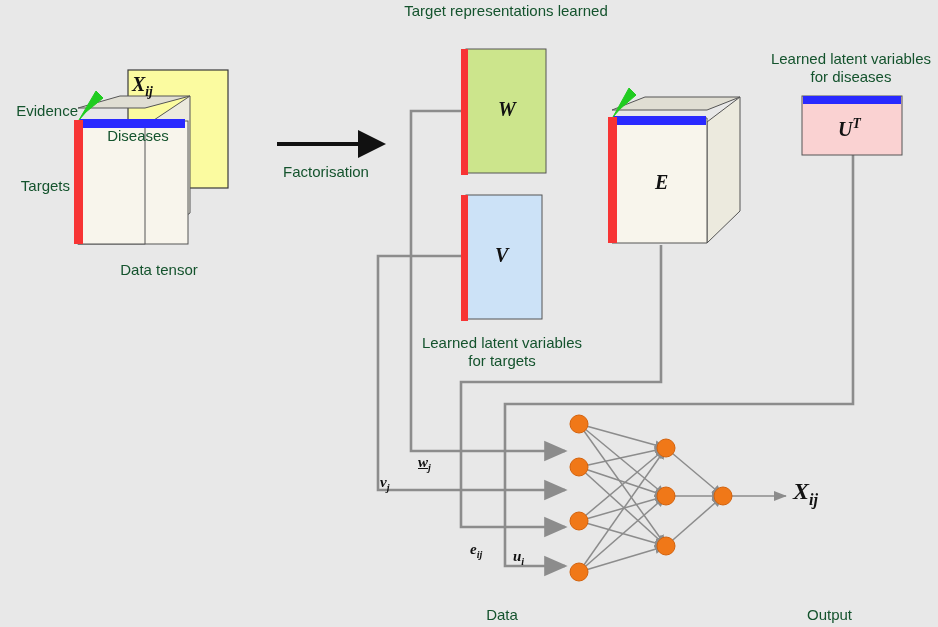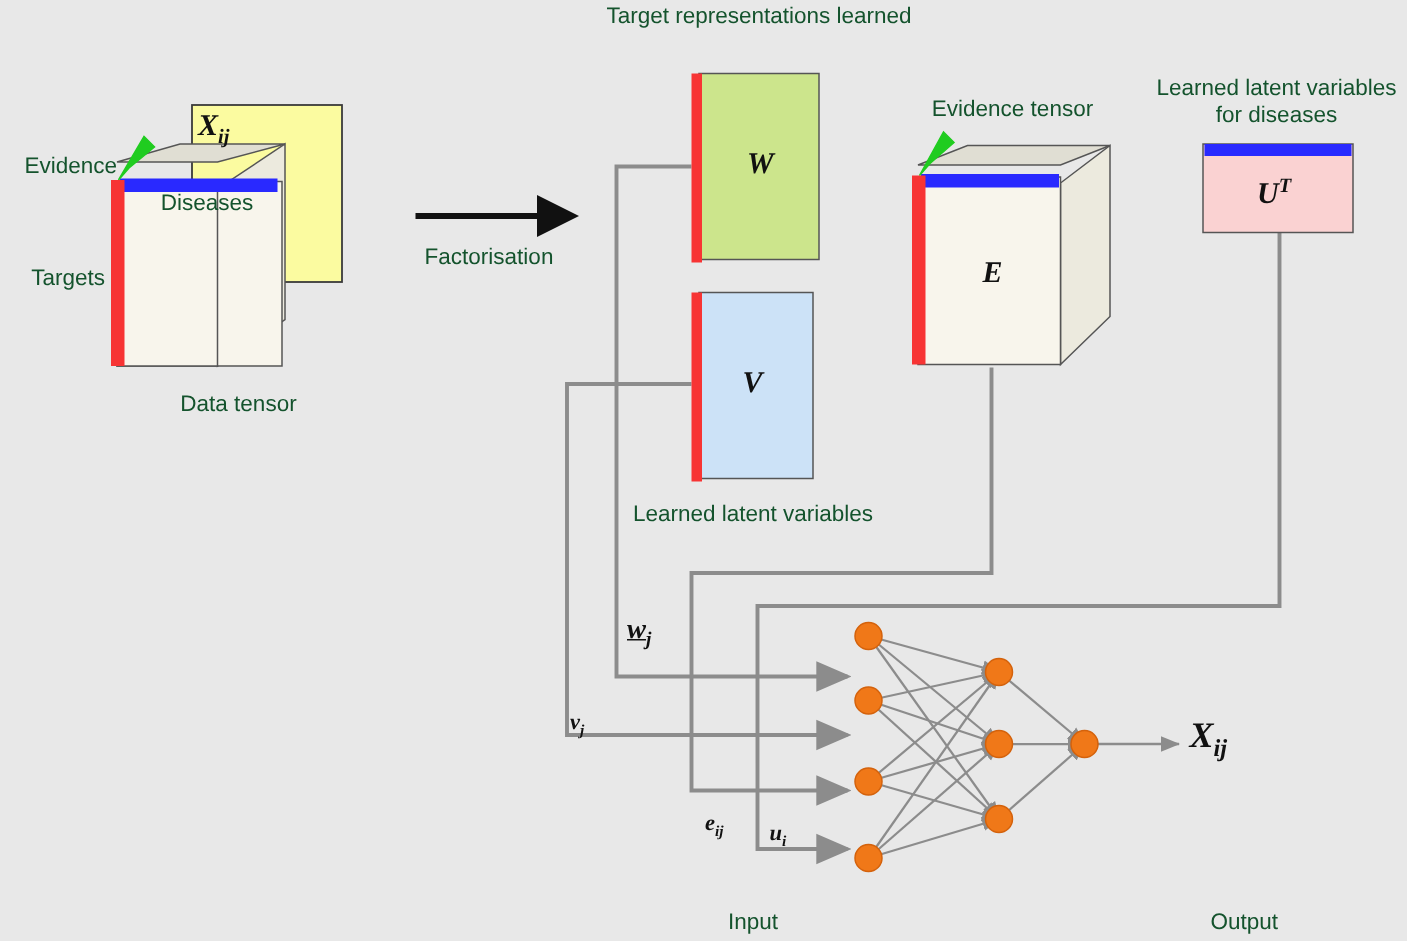--- a/index.html
+++ b/index.html
@@ -167,35 +167,35 @@
 
   <div class="lbl" style="left:262px;top:163px;width:128px;">Factorisation</div>
 
   <div class="lbl" style="left:396px;top:2px;width:220px;">Target representations learned</div>
 
   <div class="mathlbl" style="left:498px;top:98px;font-size:20px;">W</div>
 
   <div class="mathlbl" style="left:495px;top:244px;font-size:20px;">V</div>
 
   <div class="lbl" style="left:392px;top:334px;width:220px;">Learned latent variables</div>
-
-  <div class="lbl" style="left:604px;top:64px;width:142px;">Evidence tensor</div>
+  <div class="lbl" style="left:392px;top:352px;width:220px;">for targets</div>
+
 
   <div class="mathlbl" style="left:655px;top:171px;font-size:20px;">E</div>
 
   <div class="lbl" style="left:762px;top:50px;width:178px;">Learned latent variables</div>
   <div class="lbl" style="left:762px;top:68px;width:178px;">for diseases</div>
 
   <div class="mathlbl" style="left:838px;top:116px;font-size:20px;"><span>U</span><sup>T</sup></div>
 
   <div id="wire-labels-host">
-      <div class="mathlbl" style="left: 418px; top: 409px; font-size: 19px; text-decoration: underline;"><span>w</span><sub>j</sub></div>
+      <div class="mathlbl" style="left: 418px; top: 454px; font-size: 15px; text-decoration: underline;"><span>w</span><sub>j</sub></div>
       <div class="mathlbl" style="left: 380px; top: 474px; font-size: 15px;"><span>v</span><sub>j</sub></div>
       <div class="mathlbl" style="left: 470px; top: 541px; font-size: 15px;"><span>e</span><sub>ij</sub></div>
       <div class="mathlbl" style="left: 513px; top: 548px; font-size: 15px;"><span>u</span><sub>i</sub></div>
     </div>
 
-  <div class="lbl" style="left:462px;top:606px;width:80px;">Input</div>
+  <div class="lbl" style="left:462px;top:606px;width:80px;">Data</div>
   <div class="lbl" style="left:768px;top:606px;width:84px;text-align:right;">Output</div>
 
   <div class="mathlbl" style="left:793px;top:478px;font-size:24px;"><span>X</span><sub>ij</sub></div>
 
 </div>
 
 </body></html>

